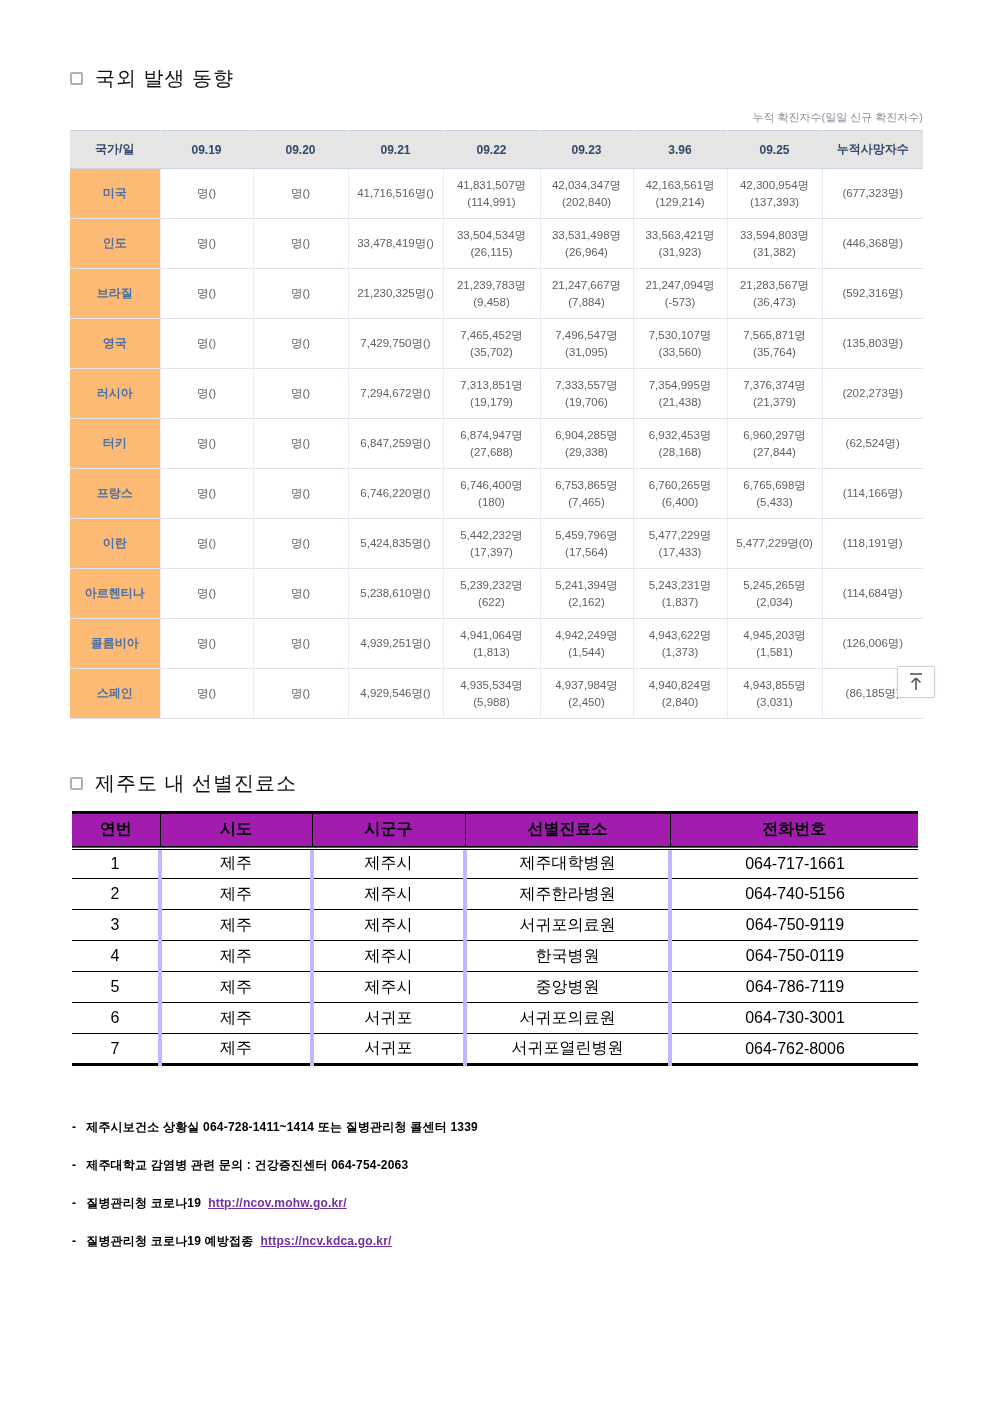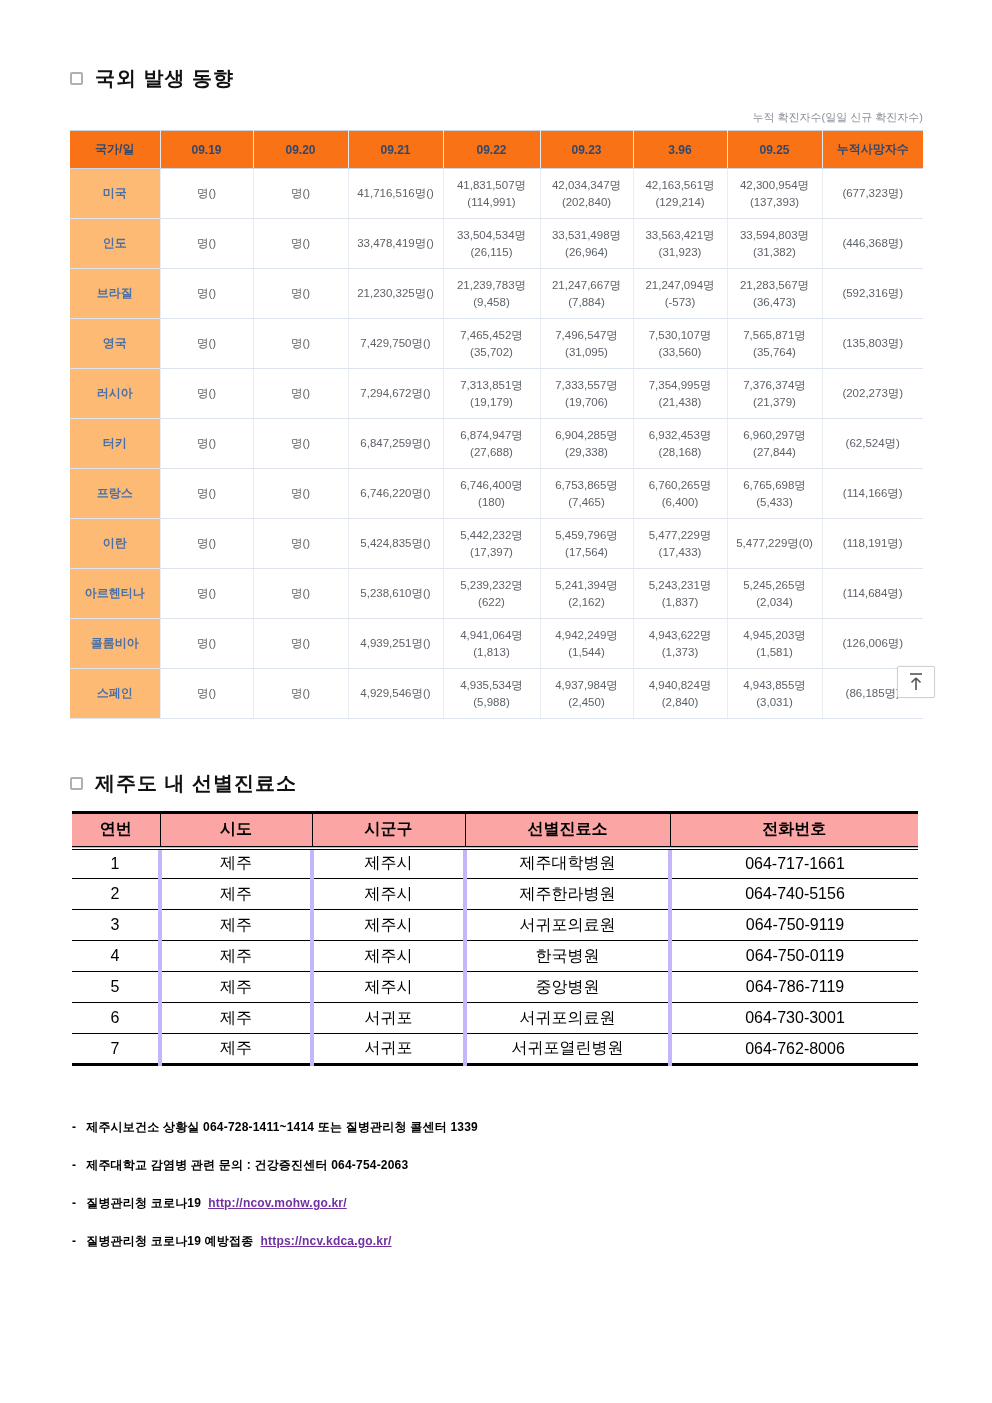--- a/index.html
+++ b/index.html
@@ -1,37 +1,37 @@
 <!DOCTYPE html>
 <html><head>
 <meta charset="utf-8">
 <style>
   * { margin: 0; padding: 0; box-sizing: border-box; }
   html, body { width: 992px; height: 1403px; background: #ffffff; font-family: "Liberation Sans", sans-serif; }
   .page { position: relative; width: 992px; height: 1403px; overflow: hidden; }
 
   
-  .sec-title { margin-left: 70px; font-size: 20px; font-weight: bold; color: #111; letter-spacing: 1px; line-height: 28px; display: flex; align-items: center; }
+  .sec-title { margin-left: 70px; font-size: 20px; font-weight: normal; color: #111; letter-spacing: 1px; line-height: 28px; display: flex; align-items: center; }
   .sec-title .sq { display: inline-block; width: 13px; height: 13px; border: 2px solid #b0b0b0; border-radius: 2px; margin-right: 12px; flex: 0 0 auto; }
   .t1-title { padding-top: 64px; }
   .t2-title { margin-top: 50px; }
 
   
   .note { width: 853px; margin: 18px 0 5px 70px; text-align: right; font-size: 11px; color: #8a8f99; }
 
   
   table.t1 { border-collapse: collapse; table-layout: fixed; width: 853px; margin-left: 70px; border-top: 1px solid #c9d3e0; }
-  table.t1 th { background: #f97316; color: #33476b; font-size: 12px; font-weight: bold; height: 38px; border-bottom: 1px solid #ccd6e4; border-left: 1px solid #e3e9f1; }
+  table.t1 th { background: #e5e5e5; color: #33476b; font-size: 12px; font-weight: bold; height: 38px; border-bottom: 1px solid #ccd6e4; border-left: 1px solid #e3e9f1; }
   table.t1 td { font-size: 11.5px; color: #5d6268; text-align: center; height: 50px; border-bottom: 1px solid #dde4ee; border-left: 1px solid #e8edf3; white-space: pre-line; line-height: 17px; background: #fff; }
   table.t1 th:first-child, table.t1 td:first-child { border-left: none; }
   table.t1 td.cc { background: #fdba74; color: #4a6fa5; font-weight: bold; font-size: 12px; }
 
   
   table.t2 { border-collapse: collapse; table-layout: fixed; width: 846px; margin: 14px 0 0 72px; border-top: 3px solid #000; border-bottom: 3px solid #000; }
-  table.t2 th { background: #fca5a5; font-size: 16px; font-weight: bold; color: #000; height: 35px; border-bottom: 4px double #000; border-left: 1px solid #000; }
+  table.t2 th { background: #a21caf; font-size: 16px; font-weight: bold; color: #000; height: 35px; border-bottom: 4px double #000; border-left: 1px solid #000; }
   table.t2 td { font-size: 16px; color: #000; text-align: center; height: 31px; border-bottom: 1px solid #000; border-left: 4px solid #c4b5fd; font-family: "Liberation Sans", sans-serif; }
   table.t2 th:first-child, table.t2 td:first-child { border-left: none; }
   table.t2 tr:last-child td { border-bottom: none; }
 
   
   .footer { margin: 42px 0 0 72px; }
   .fline { font-size: 12px; font-weight: bold; color: #000; line-height: 38px; letter-spacing: 0.2px; }
   .fline .dash { margin-right: 10px; }
   .fline a { color: #7030A0; text-decoration: underline; font-weight: bold; cursor: pointer; }
 

